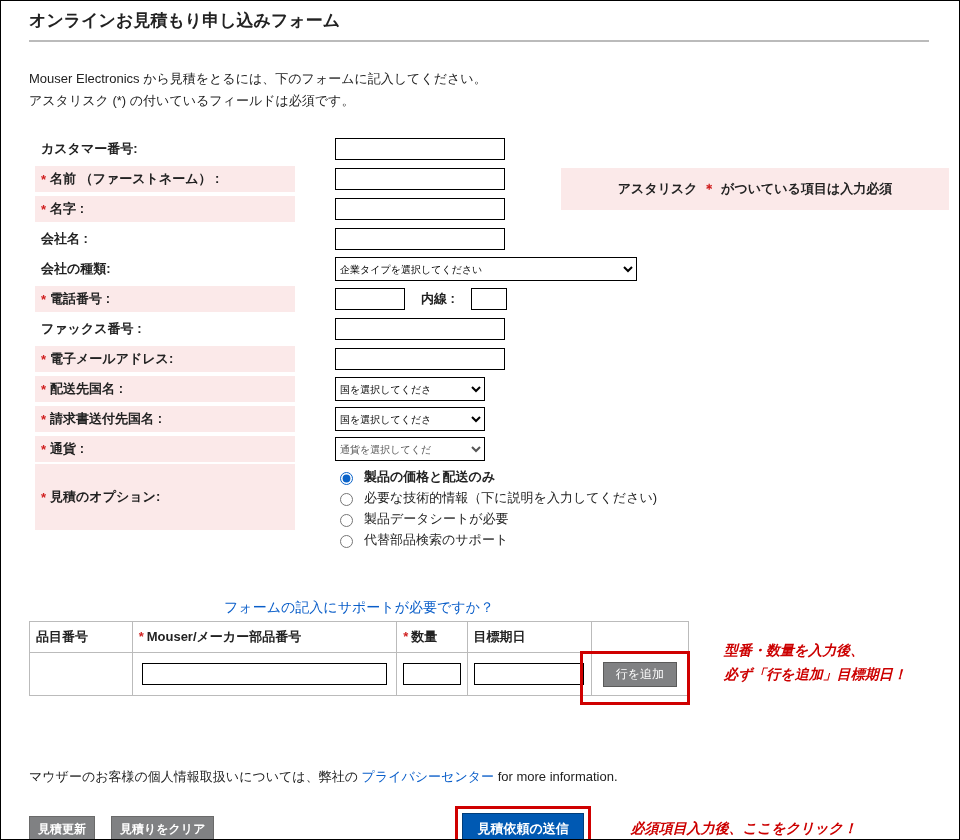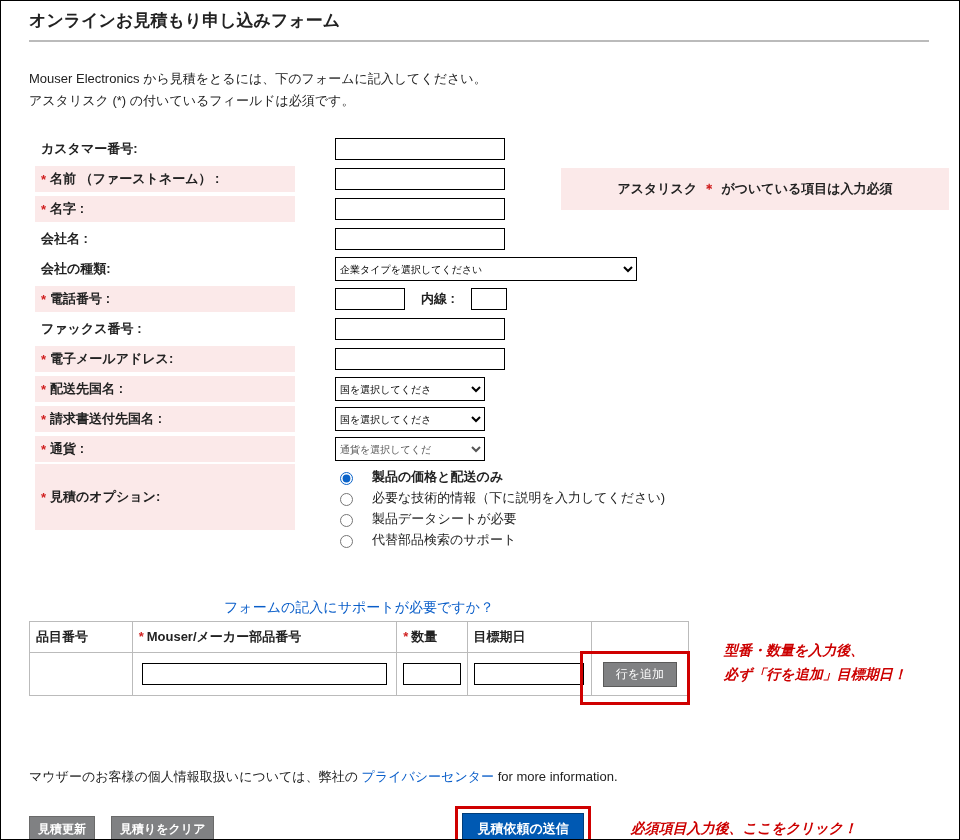--- a/index.html
+++ b/index.html
@@ -90,37 +90,38 @@
   }
   .radio-group {
     display: flex;
     flex-direction: column;
     gap: 3px;
     padding-top: 2px;
   }
   .radio-row {
     display: flex;
     align-items: center;
-    gap: 16px;
+    gap: 8px;
     font-size: 13px;
   }
   .radio-row input[type=radio] {
     accent-color: #0a63c9;
   }
   .notice {
     position: absolute;
     top: 34px;
     left: 532px;
     width: 388px;
     background: #fbe9e9;
     font-weight: bold;
     font-size: 13px;
     padding: 12px 7px;
     text-align: center;
     box-sizing: border-box;
+    font-family: Liberation Serif, serif;
   }
   .notice .star { color: #d02020; margin: 0 2px; }
   .support-link-row {
     margin-top: 48px;
     text-align: center;
     width: 660px;
     font-size: 14px;
   }
   a.link { color: #0a5ec9; text-decoration: none; }
   .grid-area {

